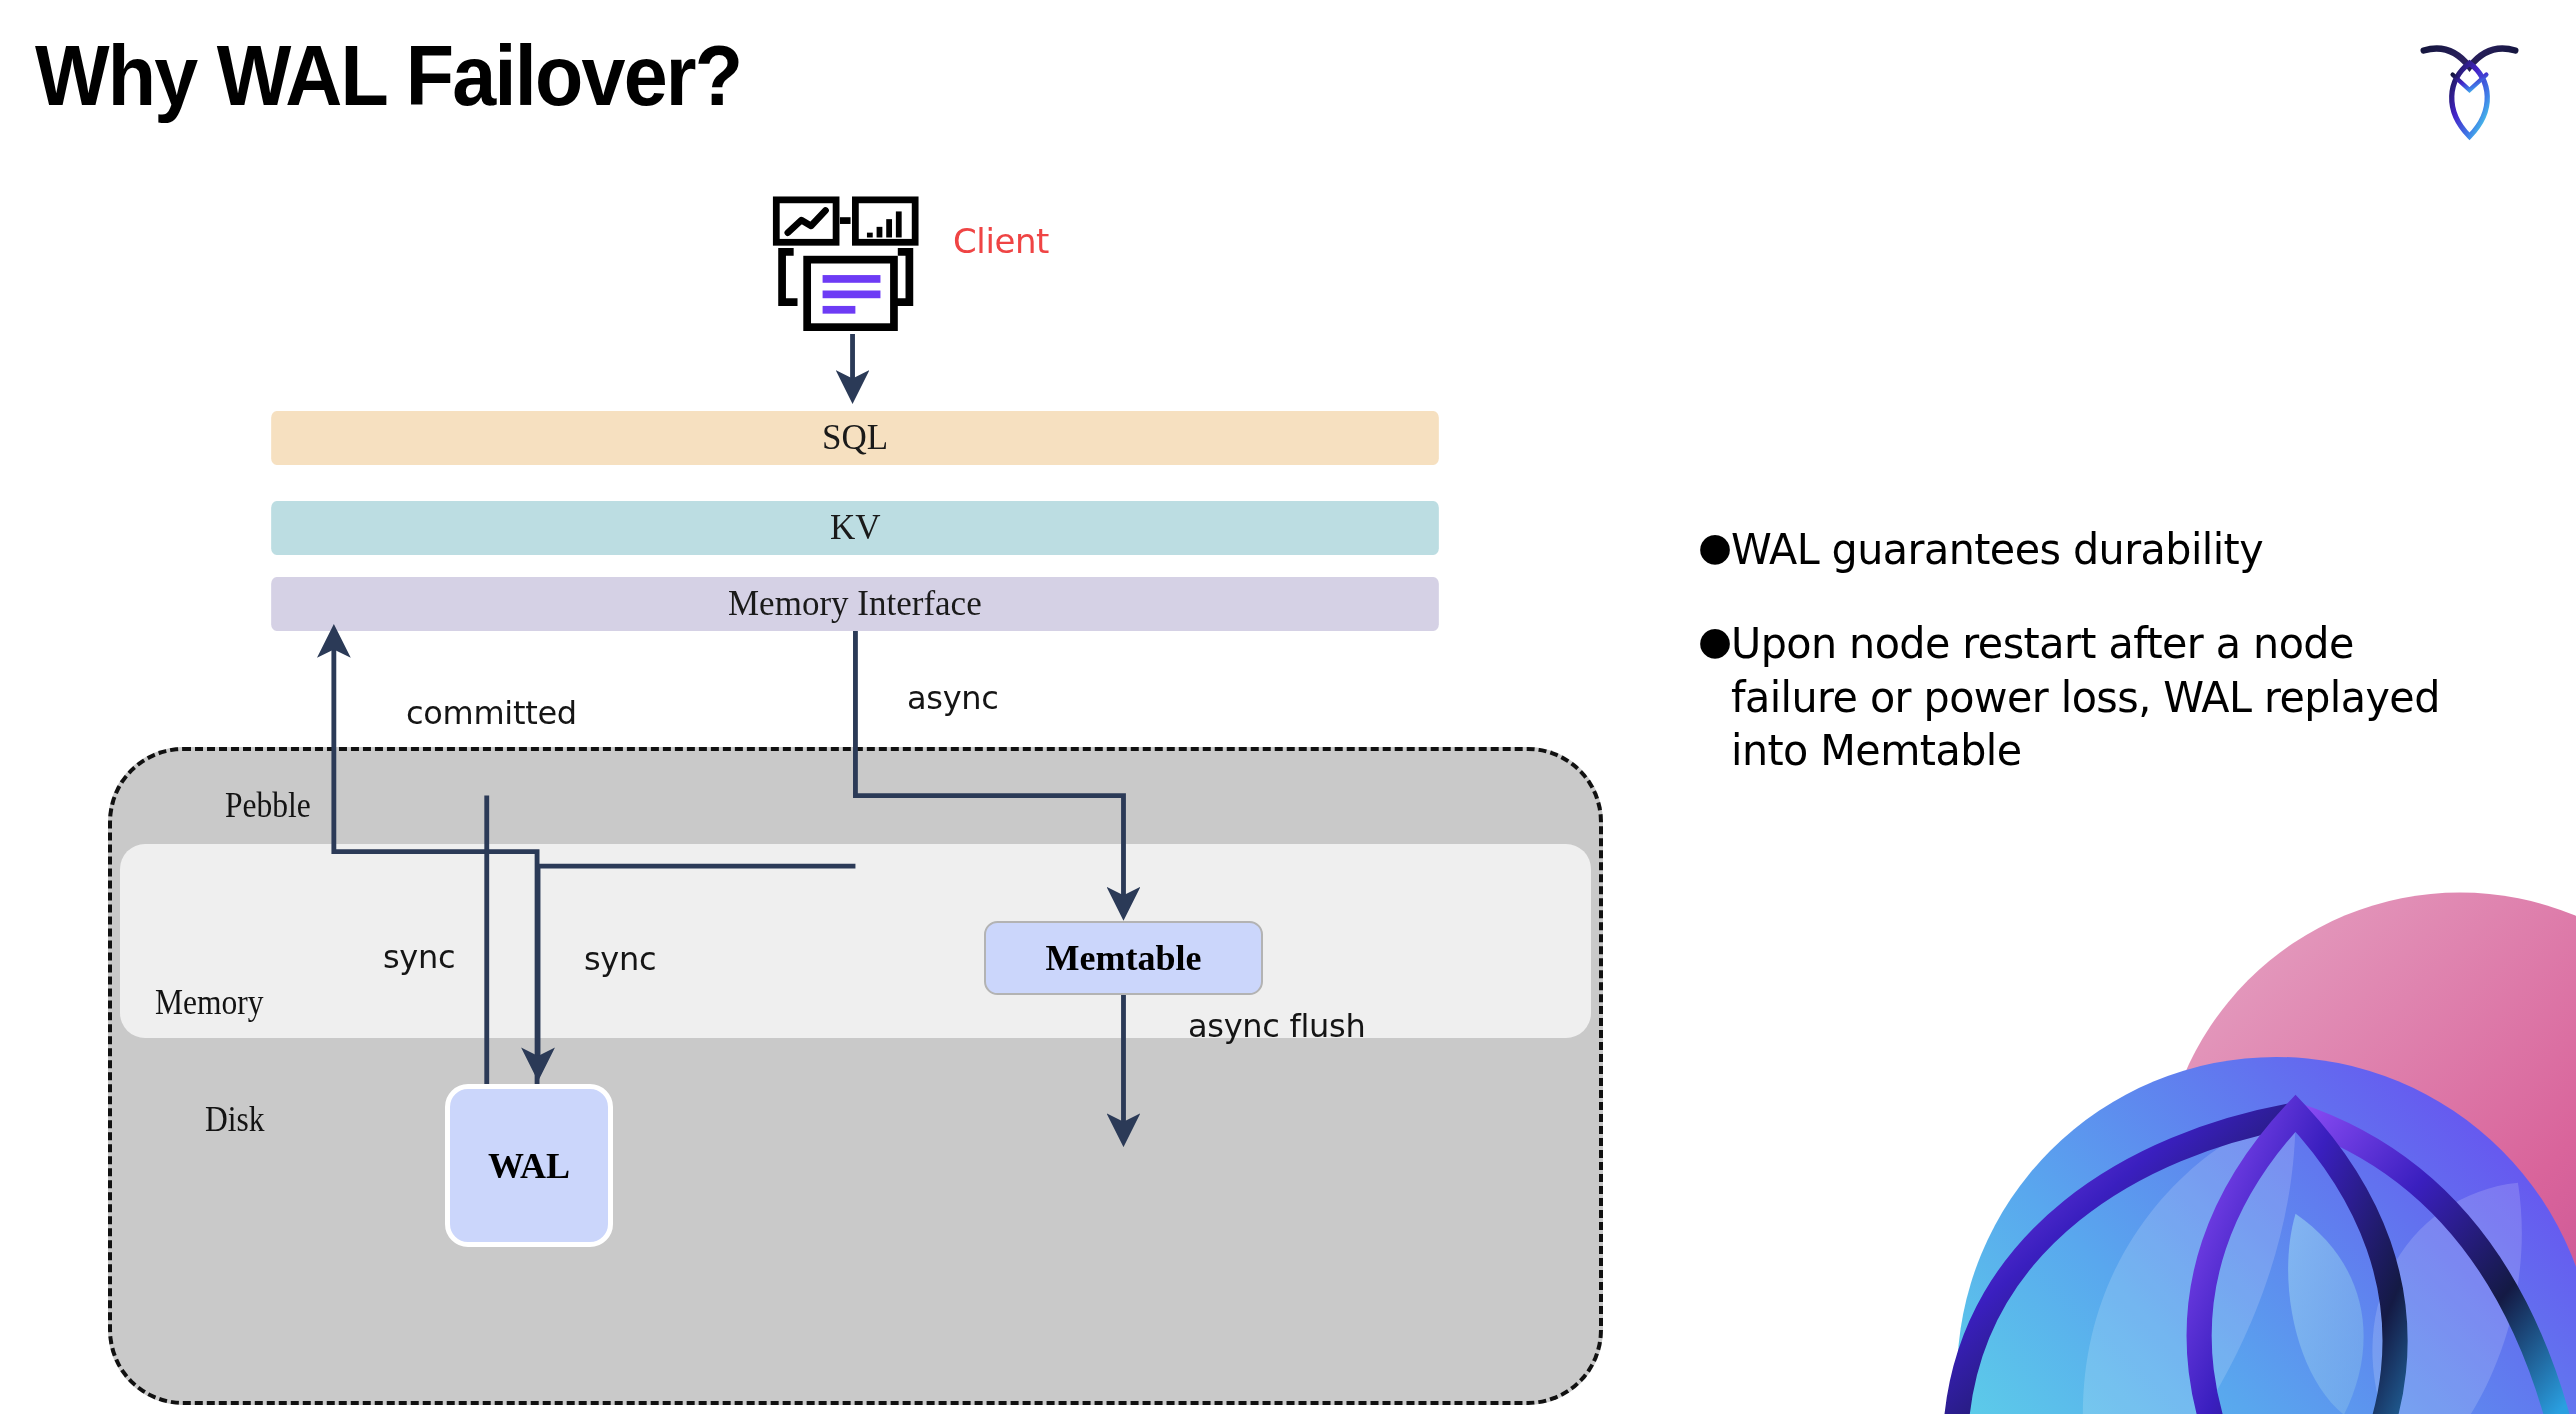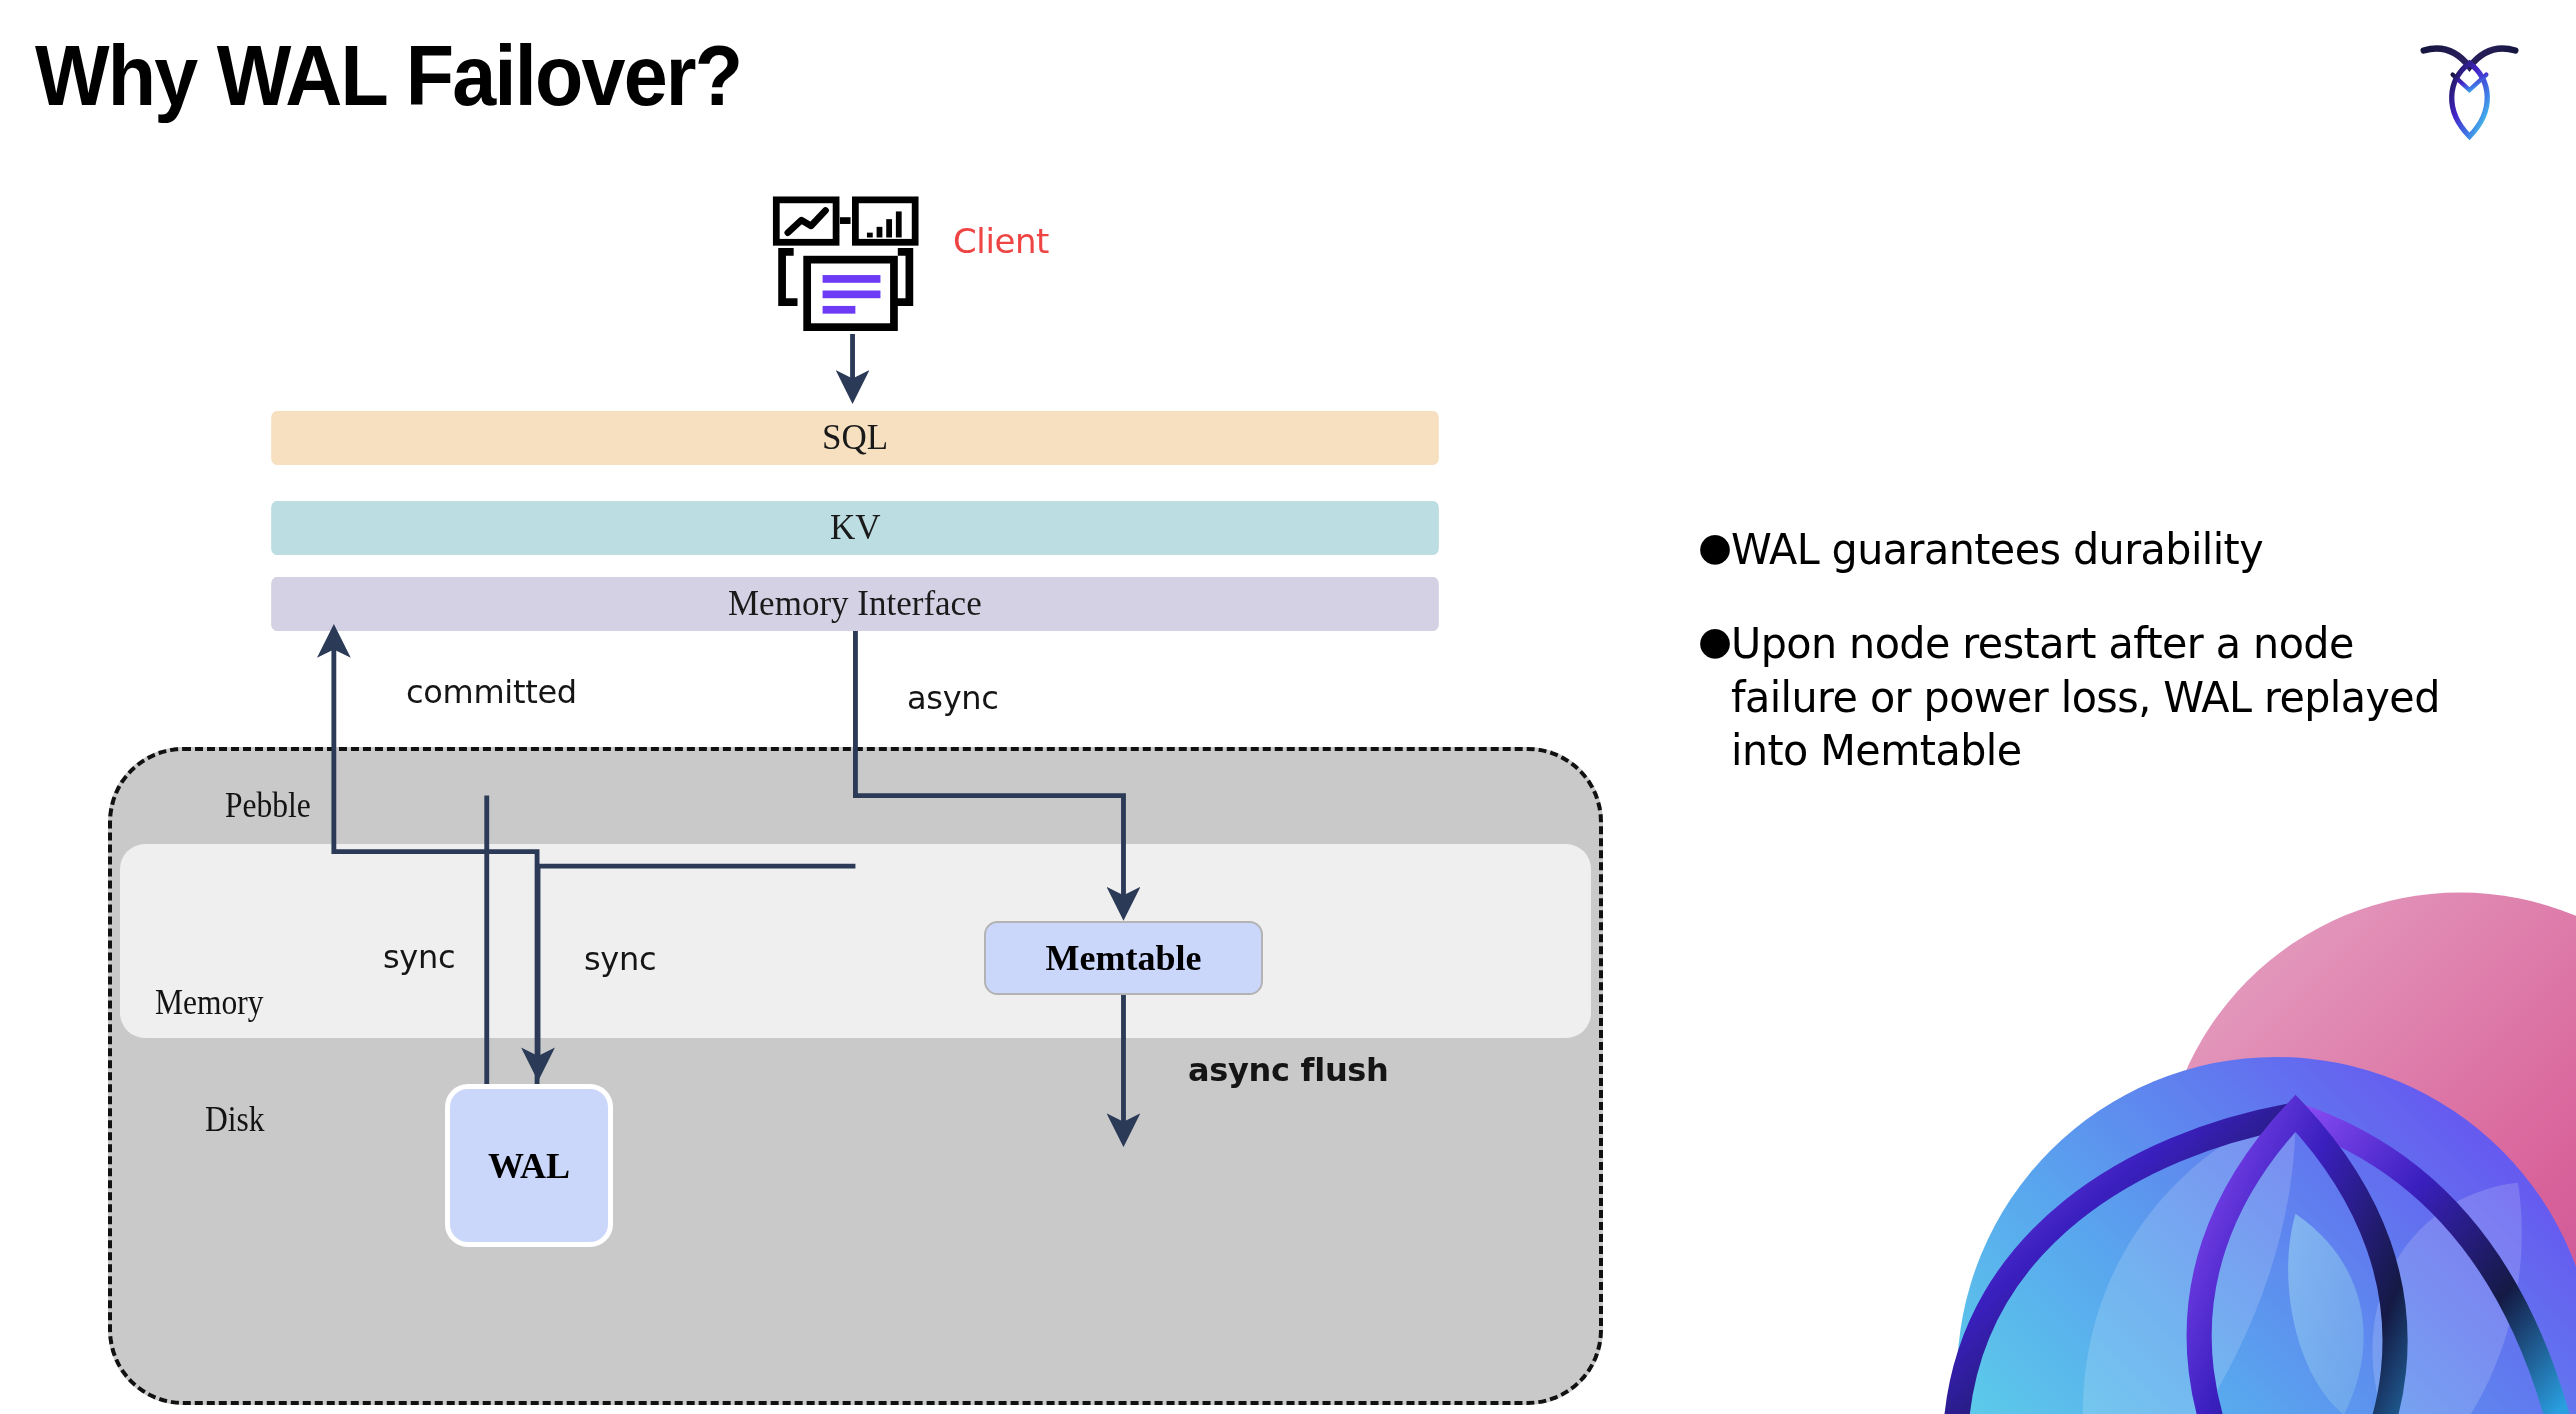--- a/index.html
+++ b/index.html
@@ -112,25 +112,25 @@
   }
 
   
   .edge-label{
     position:absolute;
     font-family:"DejaVu Sans", sans-serif;
     font-size:32px;color:#151515;
     letter-spacing:-0.3px;
     white-space:nowrap;
   }
-  #lbl-committed{left:406px;top:673px;}
+  #lbl-committed{left:406px;top:694px;}
   #lbl-commit{left:907px;top:679px;}
   #lbl-sync-1{left:383px;top:938px;}
   #lbl-sync-2{left:584px;top:940px;}
-  #lbl-asyncflush{left:1188px;top:1051px;font-weight:bold;}
+  #lbl-asyncflush{left:1188px;top:1007px;}
 
   
   #connectors{position:absolute;left:0;top:0;width:2576px;height:1415px;pointer-events:none;}
 
   
   #bullets{
     position:absolute;left:1698px;top:523px;width:803px;
   }
   .bullet-row{display:flex;align-items:flex-start;margin-bottom:41px;}
   .bullet-dot{

